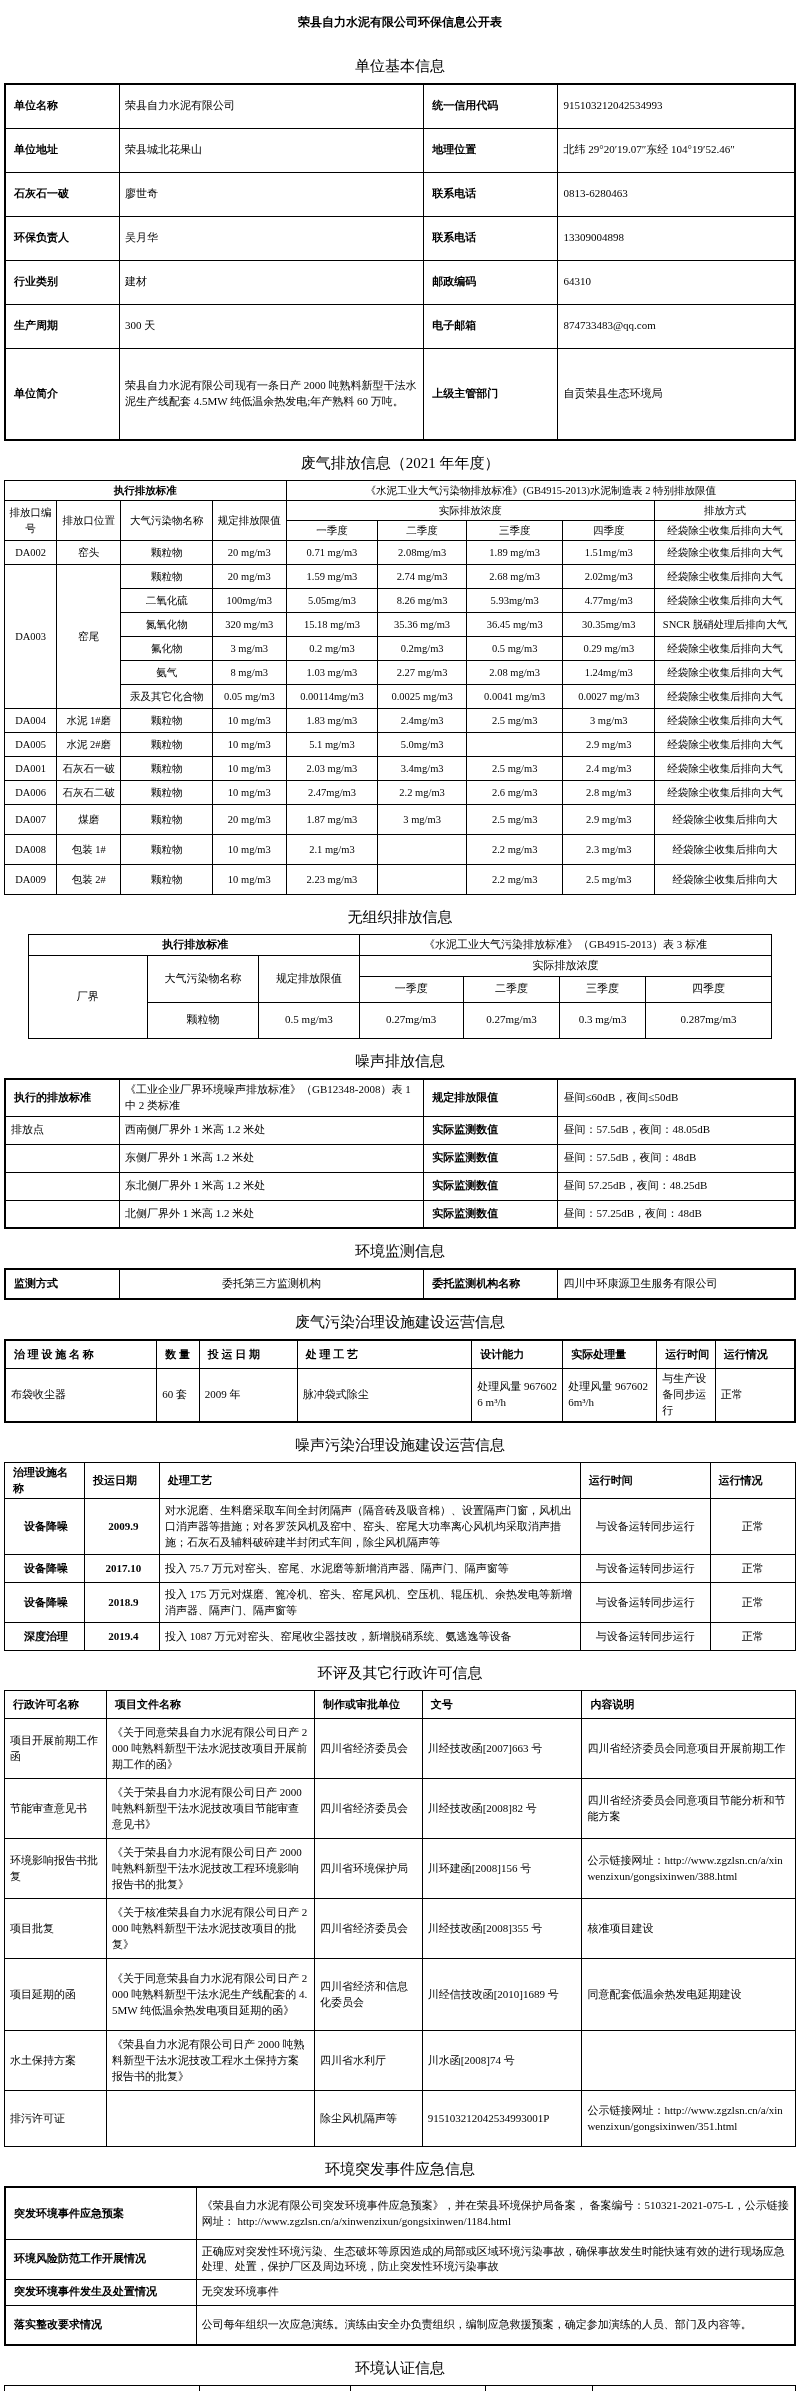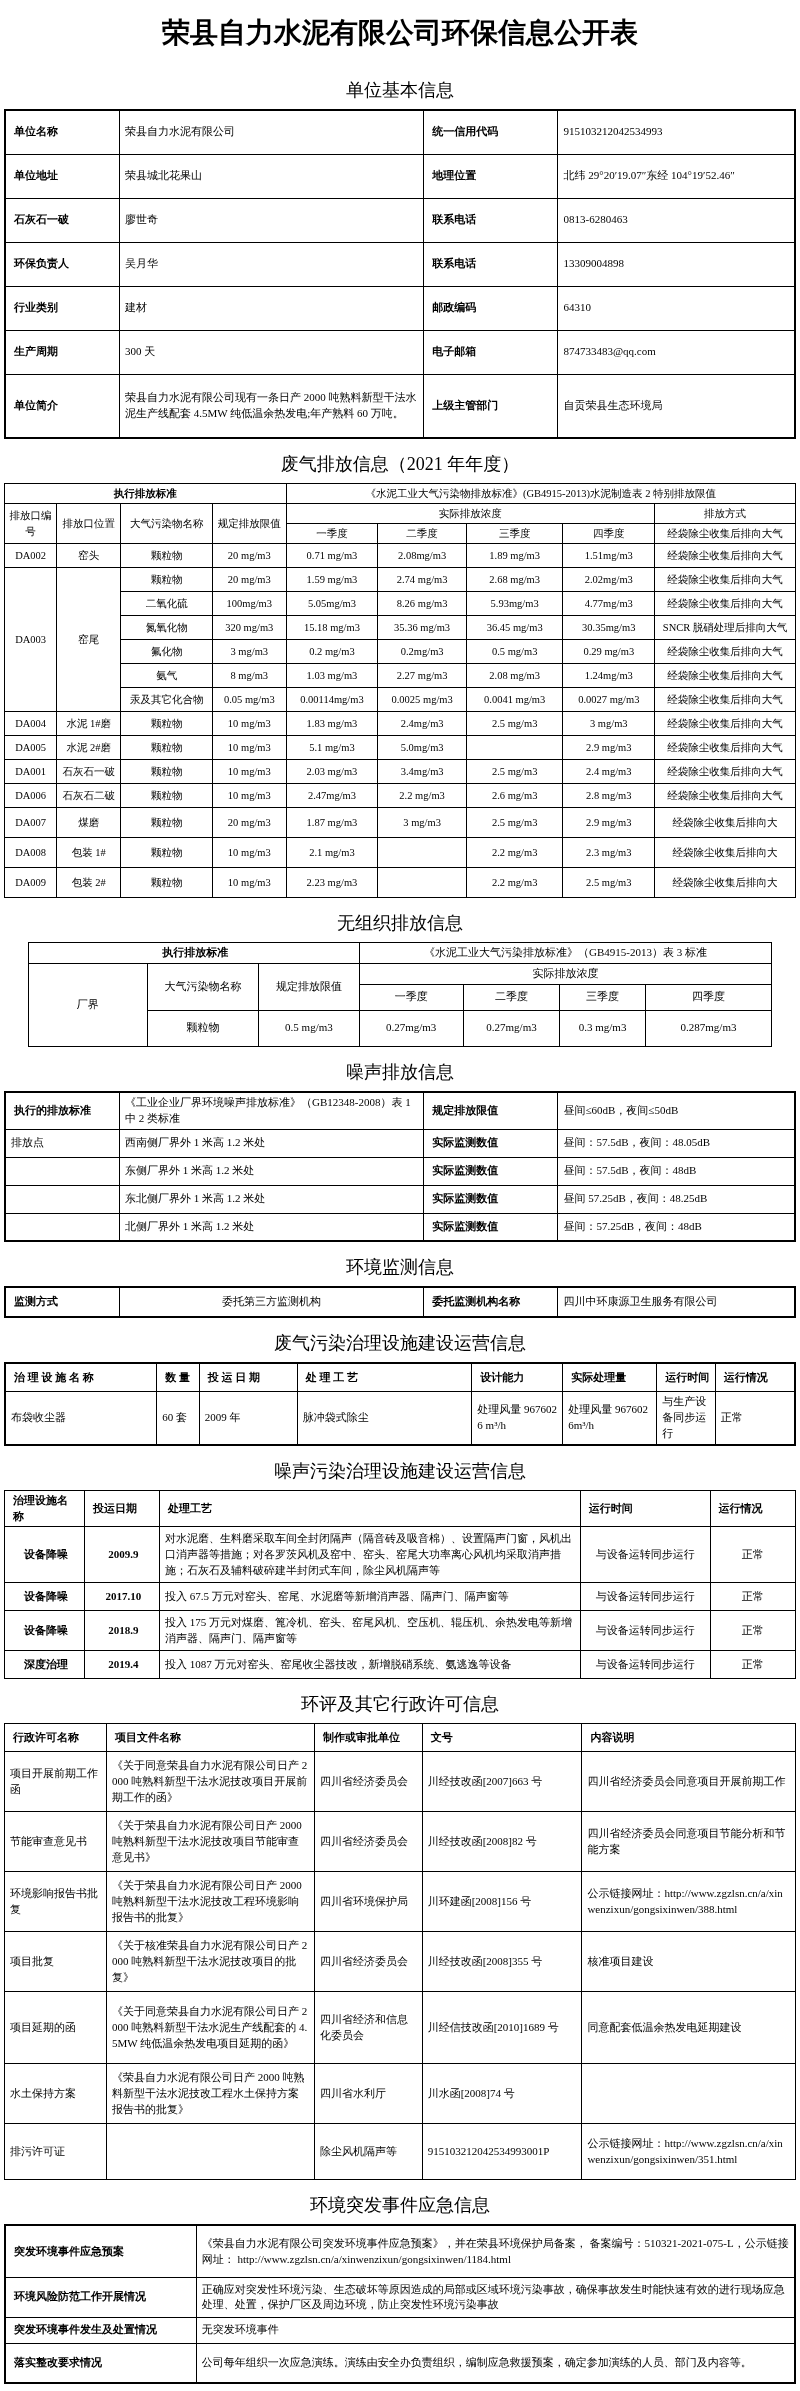--- a/index.html
+++ b/index.html
@@ -1,29 +1,29 @@
 <!DOCTYPE html>
 <html><head>
 <meta charset="utf-8">
 <style>
   html,body{margin:0;padding:0;background:#fff;color:#000;}
   body{width:800px;min-height:2391px;font-family:"Liberation Serif","DejaVu Serif",serif;}
   .page{padding:6px 4px 10px 4px;}
-  .title{text-align:center;font-size:28px;font-weight:bold;margin:8px 0 26px 0;}
-  .sec{text-align:center;font-size:18px;font-weight:normal;margin:13px 0 7px 0;}
+  .title{text-align:center;font-size:12px;font-weight:bold;margin:8px 0 26px 0;}
+  .sec{text-align:center;font-size:15px;font-weight:normal;margin:13px 0 7px 0;}
   table{width:100%;border-collapse:collapse;table-layout:fixed;}
   td{border:1px solid #000;font-size:11px;padding:2px 5px;vertical-align:middle;line-height:1.45;word-break:break-all;}
   table.outer{border:2px solid #000;}
   .b{font-weight:bold;padding-left:8px;}
   .c{text-align:center;}
   .sm td{font-size:10.5px;padding:1px 3px;}
   .fug{width:94%;margin:0 auto;}
   .nt td{font-size:11px;}
   .url{word-break:break-all;}
-  .h44{height:44px;}.h88{height:64px;}.h24{height:24px;}.h20{height:20px;}
+  .h44{height:44px;}.h88{height:92px;}.h24{height:24px;}.h20{height:20px;}
   .h28{height:28px;}.h30{height:30px;}.h40{height:40px;}.h56{height:56px;}
   .h60{height:60px;}.h72{height:72px;}.h52{height:52px;}.h26{height:26px;}
   .h36{height:36px;}
 </style>
 </head>
 <body>
 
 <div class="page">
 
   <div class="title">荣县自力水泥有限公司环保信息公开表</div>
@@ -417,21 +417,21 @@
     <tr class="h56">
       <td class="b c">设备降噪</td>
       <td class="b c">2009.9</td>
       <td>对水泥磨、生料磨采取车间全封闭隔声（隔音砖及吸音棉）、设置隔声门窗，风机出口消声器等措施；对各罗茨风机及窑中、窑头、窑尾大功率离心风机均采取消声措施；石灰石及辅料破碎建半封闭式车间，除尘风机隔声等</td>
       <td class="c">与设备运转同步运行</td>
       <td class="c">正常</td>
     </tr>
     <tr class="h28">
       <td class="b c">设备降噪</td>
       <td class="b c">2017.10</td>
-      <td>投入 67.5 万元对窑头、窑尾、水泥磨等新增消声器、隔声门、隔声窗等</td>
+      <td>投入 75.7 万元对窑头、窑尾、水泥磨等新增消声器、隔声门、隔声窗等</td>
       <td class="c">与设备运转同步运行</td>
       <td class="c">正常</td>
     </tr>
     <tr class="h40">
       <td class="b c">设备降噪</td>
       <td class="b c">2018.9</td>
       <td>投入 175 万元对煤磨、篦冷机、窑头、窑尾风机、空压机、辊压机、余热发电等新增消声器、隔声门、隔声窗等</td>
       <td class="c">与设备运转同步运行</td>
       <td class="c">正常</td>
     </tr>

